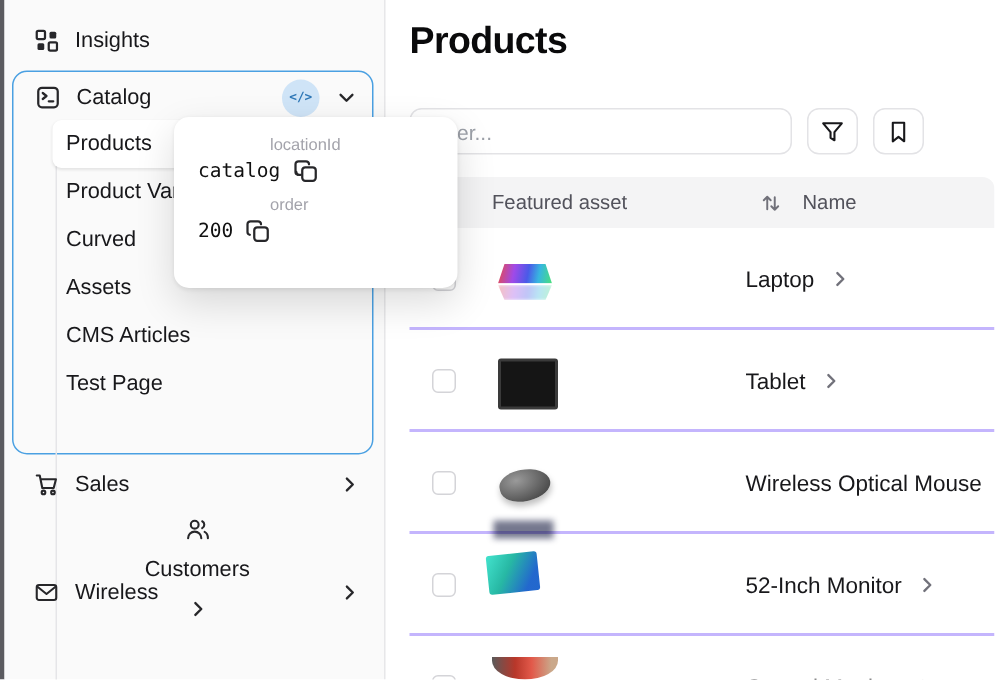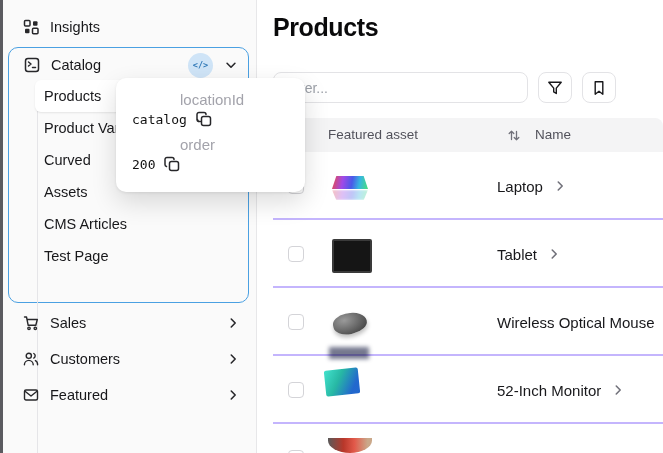--- a/index.html
+++ b/index.html
@@ -18,21 +18,21 @@
 
   
   .nav-row { position:absolute; left:0; right:0; height:28px; display:flex; align-items:center;
     gap:11px; padding:0 16px 0 20px; font-size:14.5px; color:#18181b; cursor:pointer; }
   .nav-row .nav-label { flex:1; }
   .nav-icon { width:16px; height:16px; color:#27272a; flex:0 0 auto; }
   .chev { width:14px; height:14px; color:#27272a; }
 
   .row-insights { top:13px;align-items:center; }
   .row-sales { top:309px; }
-  .row-customers { top:345px; }
+  .row-customers { top:345px;flex-direction:column; }
   .row-marketing { top:381px; }
 
   .catalog-group { position:absolute; left:5px; top:47px; width:241px; height:256px;
     border:1.5px solid #4aa0e2; border-radius:10px; }
   .catalog-row { position:absolute; top:2px; left:0; right:0; height:30px; display:flex;
     align-items:center; gap:11px; padding:0 10px 0 15px; font-size:14.5px; cursor:pointer; }
   .catalog-row .nav-label { flex:1; }
   .code-badge { width:25px; height:25px; border-radius:50%; background:#cfe4f7;
     display:flex; align-items:center; justify-content:center;
     font-family:"DejaVu Sans Mono", monospace; font-size:8.5px; font-weight:bold;
@@ -42,21 +42,21 @@
   .indent-line { position:absolute; left:28px; top:2px; bottom:-218px; width:1px; background:#e5e5e8; }
   .subnav-item { height:32px; margin:0 10px 0 26px; display:flex; align-items:center;
     padding-left:9px; border-radius:6px; font-size:14.5px; color:#18181b; cursor:pointer;
     position:relative; white-space:nowrap; overflow:hidden; }
   .subnav-item.active { background:#fff; box-shadow:0 1px 2px rgba(0,0,0,.09); font-weight:500; }
 
   
   .dev-tooltip { position:absolute; left:116px; top:78px; width:189px; height:114px;
     background:#fff; border-radius:10px; padding:13px 16px; z-index:20;
     box-shadow:0 10px 26px rgba(0,0,0,.14), 0 1px 3px rgba(0,0,0,.08); }
-  .tt-label { font-size:15px; color:#a3a3ab; margin-bottom:3px;padding-left:48px; }
+  .tt-label { font-size:11px; color:#a3a3ab; margin-bottom:3px;padding-left:48px; }
   .tt-value-row { display:flex; align-items:center; gap:9px; margin-bottom:9px;
     font-family:"DejaVu Sans Mono", monospace; font-size:13px; color:#111; }
   .copy-btn { width:16px; height:16px; color:#27272a; cursor:pointer; }
 
   
   .page-title { position:absolute; left:15px; top:13px; font-size:25px; font-weight:700;
     letter-spacing:-0.4px; color:#0a0a0b; }
   .toolbar { position:absolute; left:15px; top:72px; display:flex; gap:10px; align-items:center; }
   .search-input { width:255px; height:31px; border:1px solid #e3e3e6; border-radius:8px;
     padding:0 12px; font-size:14px; font-family:"Liberation Sans", sans-serif; color:#18181b;
@@ -203,21 +203,21 @@
     </span>
   </div>
 
   <div class="nav-row row-marketing">
     <span class="nav-icon">
       <svg viewBox="0 0 16 16" fill="none" stroke="currentColor" stroke-width="1.4" stroke-linecap="round" stroke-linejoin="round">
         <rect x="1.5" y="3" width="13" height="10" rx="1.5"></rect>
         <polyline points="2,4.2 8,9 14,4.2"></polyline>
       </svg>
     </span>
-    <span class="nav-label">Featured</span>
+    <span class="nav-label">Wireless</span>
     <span class="chev">
       <svg viewBox="0 0 16 16" fill="none" stroke="currentColor" stroke-width="1.8" stroke-linecap="round" stroke-linejoin="round">
         <polyline points="6,3.5 10.5,8 6,12.5"></polyline>
       </svg>
     </span>
   </div>
 </nav>
 
 <main class="main">
   <h1 class="page-title">Products</h1>

